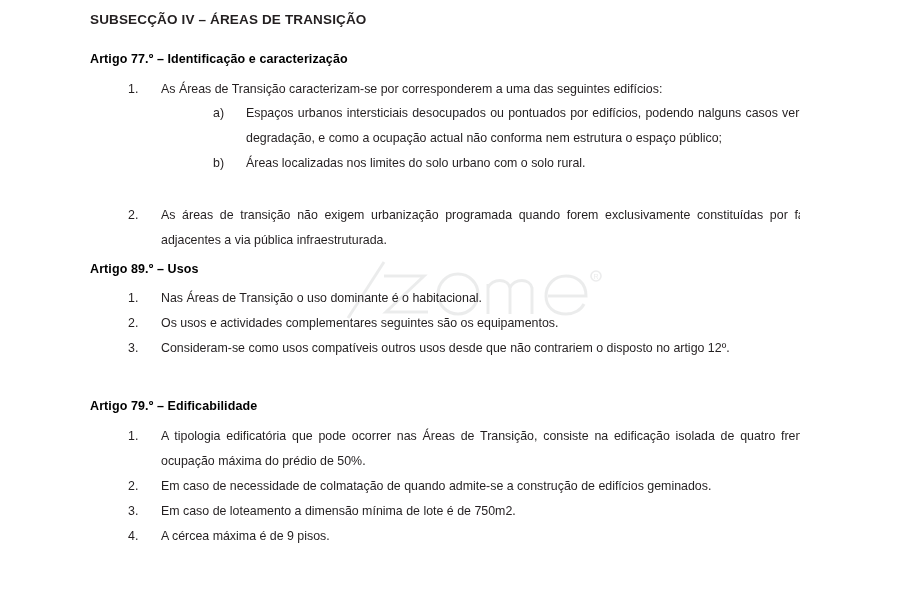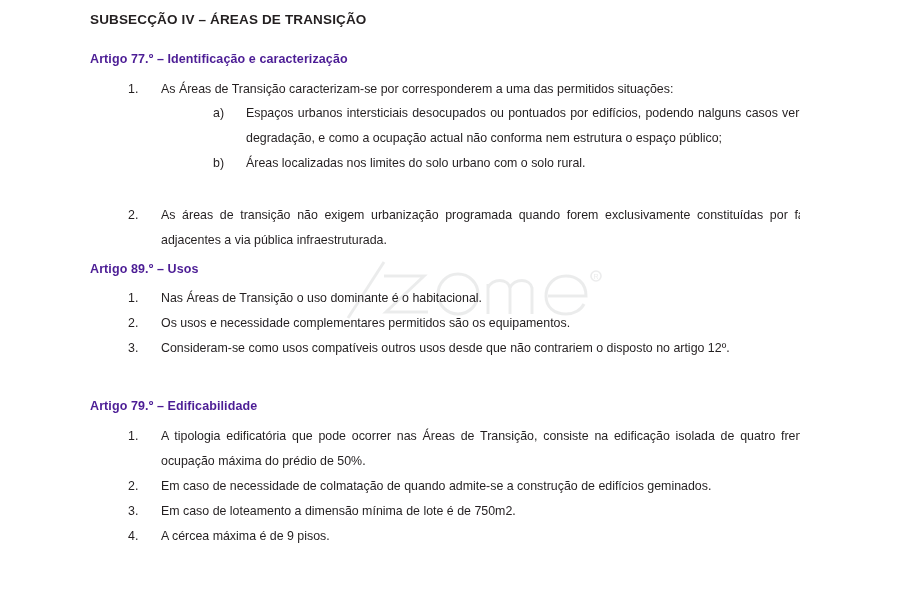--- a/index.html
+++ b/index.html
@@ -54,21 +54,21 @@
     color: #231f20;
     white-space: nowrap;
   }
 
   .article-heading {
     position: absolute;
     left: 90px;
     font-size: 12.5px;
     font-weight: bold;
     letter-spacing: 0.1px;
-    color: #4c1d95;
+    color: #000000;
     white-space: nowrap;
   }
   .art77-h { top: 52px; }
   .art78-h { top: 262px; }
   .art79-h { top: 399px; text-align: center; }
 
   
   .lvl1 {
     position: absolute;
     left: 128px;
@@ -144,21 +144,21 @@
 
   <div class="content">
 
     <div class="subsection-title">SUBSECÇÃO IV – ÁREAS DE TRANSIÇÃO</div>
 
     <div class="article-heading art77-h">Artigo 77.º – Identificação e caracterização</div>
 
     <div class="lvl1 a77-i1">
       <p class="item">
         <span class="marker">1.</span>
-        <span class="item-text">As Áreas de Transição caracterizam-se por corresponderem a uma das permitidos situações:</span>
+        <span class="item-text">As Áreas de Transição caracterizam-se por corresponderem a uma das seguintes edifícios:</span>
       </p>
     </div>
 
     <div class="lvl2 a77-sub">
       <p class="item">
         <span class="marker">a)</span>
         <span class="item-text">Espaços urbanos intersticiais desocupados ou pontuados por edifícios, podendo nalguns casos verificar-se a sua degradação, e como a ocupação actual não conforma nem estrutura o espaço público;</span>
       </p>
       <p class="item nowrapjust">
         <span class="marker">b)</span>
@@ -175,21 +175,21 @@
 
     <div class="article-heading art78-h">Artigo 89.º – Usos</div>
 
     <div class="lvl1 a78-list">
       <p class="item nowrapjust">
         <span class="marker">1.</span>
         <span class="item-text">Nas Áreas de Transição o uso dominante é o habitacional.</span>
       </p>
       <p class="item nowrapjust">
         <span class="marker">2.</span>
-        <span class="item-text">Os usos e necessidade complementares permitidos são os equipamentos.</span>
+        <span class="item-text">Os usos e actividades complementares seguintes são os equipamentos.</span>
       </p>
       <p class="item nowrapjust">
         <span class="marker">3.</span>
         <span class="item-text">Consideram-se como usos compatíveis outros usos desde que não contrariem o disposto no artigo 12º.</span>
       </p>
     </div>
 
     <div class="article-heading art79-h">Artigo 79.º – Edificabilidade</div>
 
     <div class="lvl1 a79-list">

